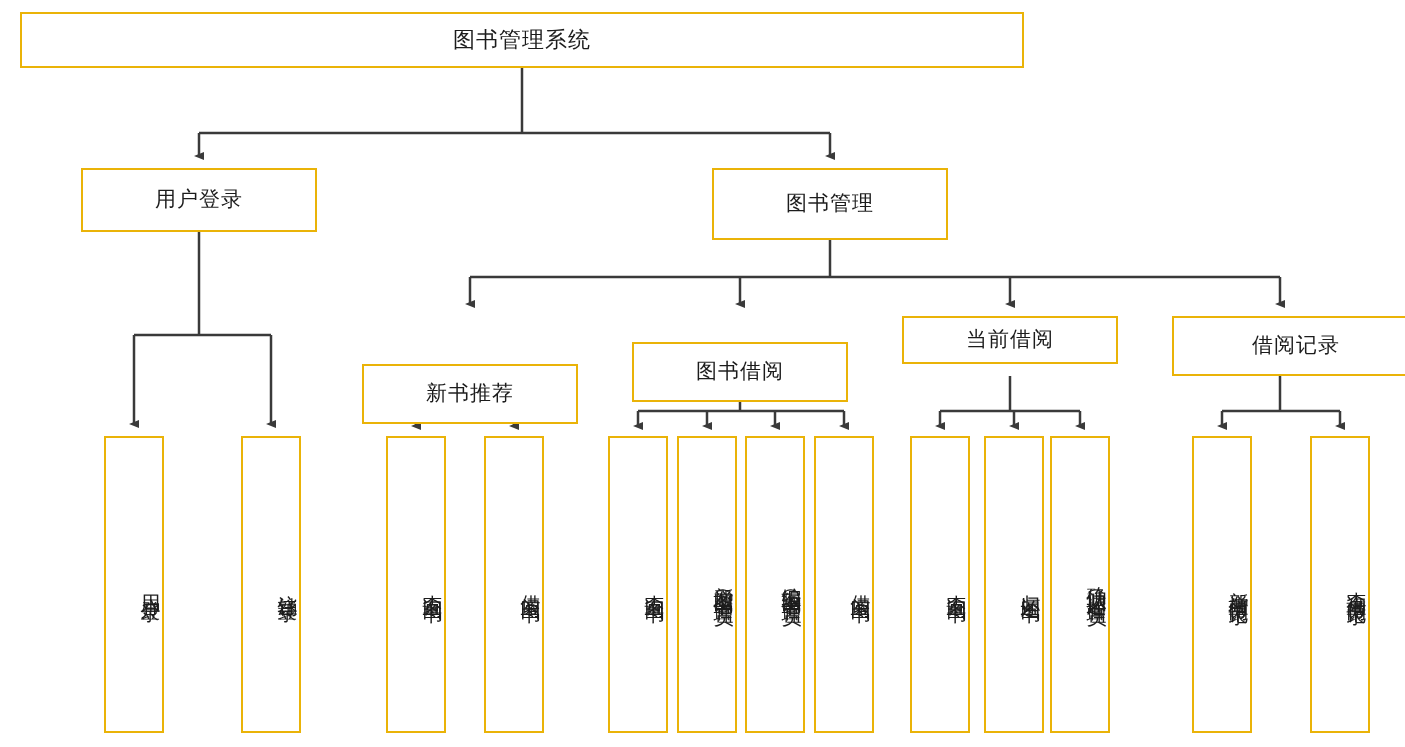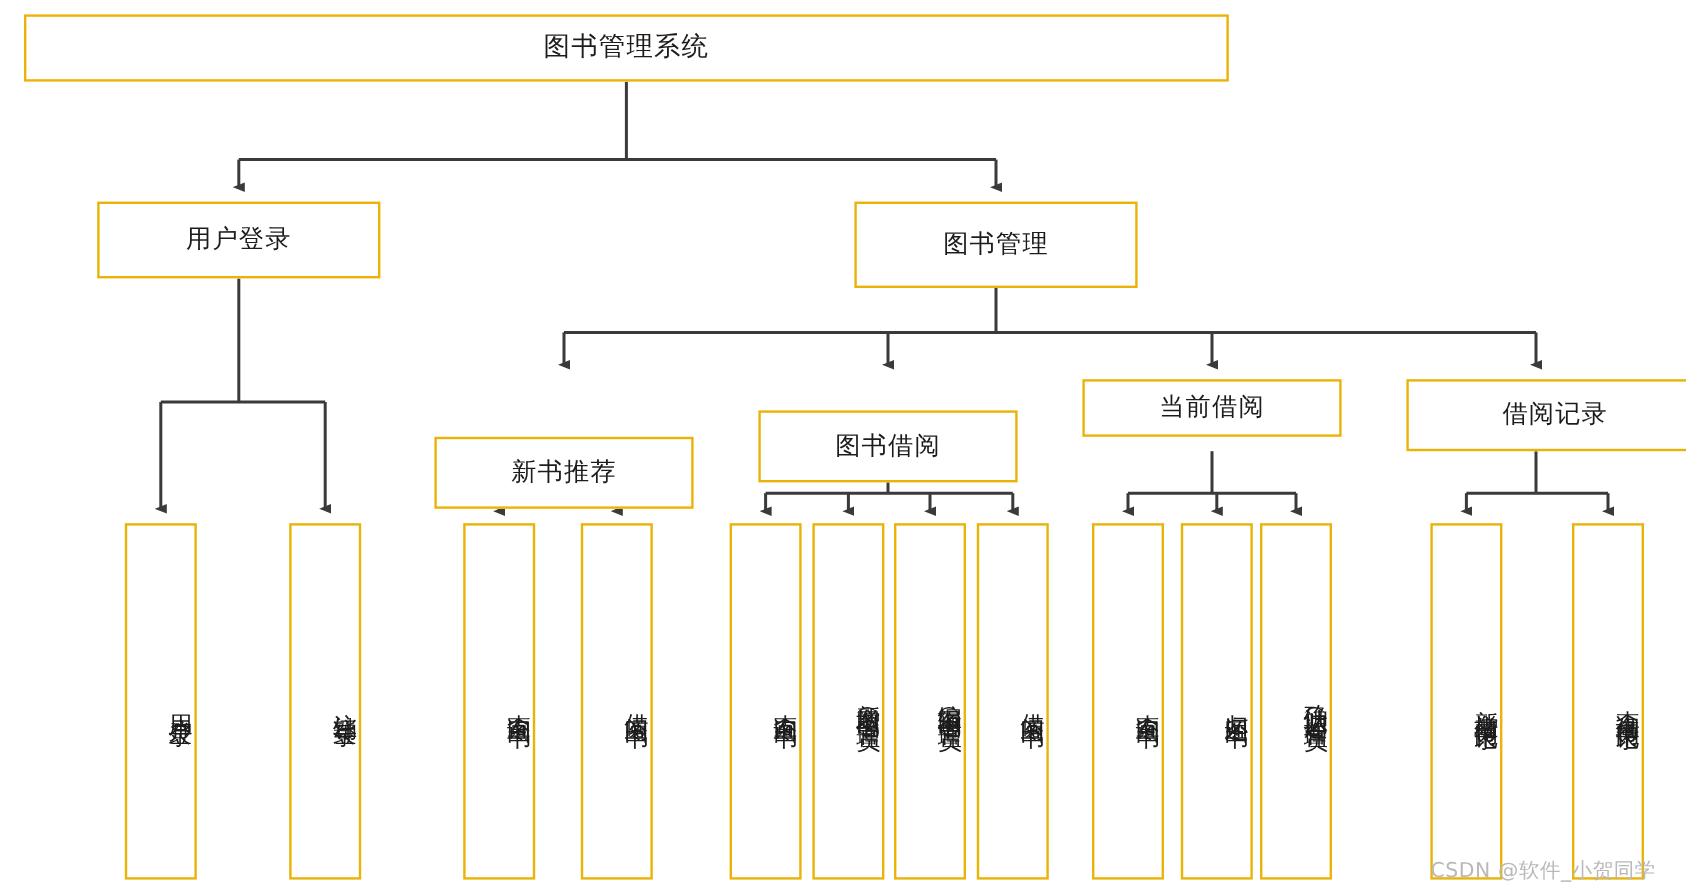--- a/index.html
+++ b/index.html
@@ -167,14 +167,13 @@
         <span>确认归还（管理员）</span>
       </div>
       <div class="node vert" style="left: 1192px; top: 436px; width: 60px; height: 297px;">
         <span>新增借阅记录</span>
       </div>
       <div class="node vert" style="left: 1310px; top: 436px; width: 60px; height: 297px;">
         <span>查询借阅记录</span>
       </div>
     </div>
 
-  <div class="watermark" style="left: 1192px; top: 714px;">CSDN @软件_小贺同学</div>
 </div>
 
 </body></html>

